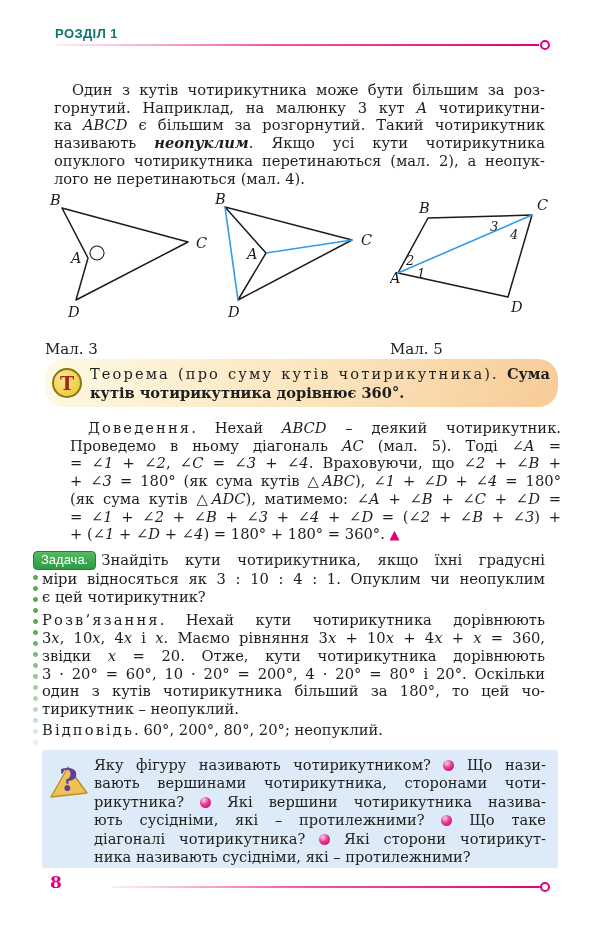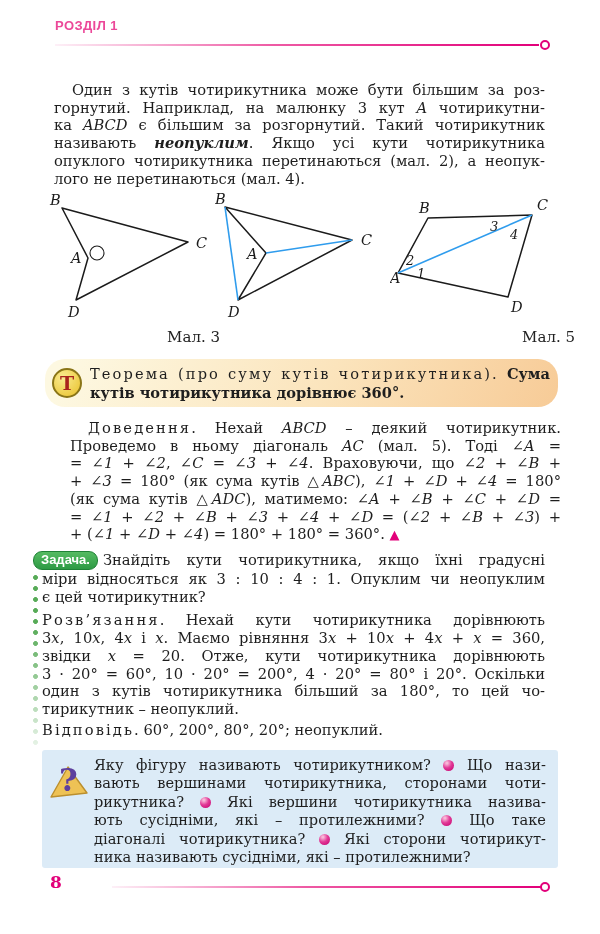--- a/index.html
+++ b/index.html
@@ -4,23 +4,23 @@
 <style>
   * { box-sizing: border-box; }
   html, body { margin: 0; padding: 0; background: #ffffff; }
   .page {
     position: relative; width: 600px; height: 934px; background: #fff;
     font-family: "DejaVu Serif", "Liberation Serif", serif;
     color: #1e1e1e; overflow: hidden;
   }
   
   .chapter-title {
-    position: absolute; left: 55px; top: 18px;
+    position: absolute; left: 55px; top: 26px;
     font-family: "Liberation Sans", sans-serif; font-weight: bold;
-    font-size: 13px; letter-spacing: .4px; color: #ec4899;
+    font-size: 13px; letter-spacing: .4px; color: #0f766e;
   }
   .header-rule {
     position: absolute; left: 55px; top: 44px; width: 484px; height: 2px;
     background: linear-gradient(90deg, rgba(226,0,122,.06), #ee5aa4 45%, #e2007a 100%);
   }
   .rule-dot {
     position: absolute; width: 10px; height: 10px; border-radius: 50%;
     border: 2px solid #e2007a; background: #fff;
   }
   .rule-dot.top { left: 540px; top: 40px; }
@@ -32,40 +32,40 @@
   }
   .tline.last { text-align-last: left; }
   .tline.ind { text-indent: 18px; }
   .seg-i  { font-style: italic; }
   .seg-b  { font-weight: bold; }
   .seg-bi { font-weight: bold; font-style: italic; }
   .seg-sp { letter-spacing: 2.1px; }
   .seg-tri { color: #e2007a; font-size: 13px; }
   .seg-badge {
     display: inline-block; margin-left: -9px; margin-right: 5px;
-    font-family: "Liberation Sans", sans-serif; font-weight: bold; font-size: 13px;
+    font-family: "Liberation Sans", sans-serif; font-weight: normal; font-size: 13px;
     color: #fff; background: linear-gradient(180deg, #55bb62, #2d9a44);
-    border: 1px solid #1f8236; border-radius: 9px; padding: 0 7px 2px; line-height: 15px;
+    border: 1px solid #1f8236; border-radius: 4px; padding: 0 7px 2px; line-height: 15px;
     vertical-align: 1px;
   }
   .seg-bullet {
     display: inline-block; width: 11px; height: 11px; border-radius: 50%;
     background: radial-gradient(circle at 35% 28%, #f8b6d7 8%, #e23a97 45%, #c60270 95%);
     vertical-align: -1px;
   }
   .intro { position: absolute; left: 54px; top: 61px; width: 491px; margin-top: 20px; }
   .proof { position: absolute; left: 70px; top: 419px; width: 491px; }
   
   .figures { position: absolute; left: 0; top: 193px; width: 600px; height: 160px; }
   .fig { position: absolute; top: 0; }
   .fig3 { left: 45px;  width: 175px; }
   .fig4 { left: 215px; width: 175px; }
   .fig5 { left: 390px; width: 185px; }
   .fig svg { display: block; }
-  .fig .caption { text-align: right; font-size: 15px; margin-top: 3px; color: #222; }
+  .fig .caption { text-align: left; font-size: 15px; margin-top: 15px; color: #222; }
   .fig text { font-family: "DejaVu Serif", serif; font-style: italic; font-size: 14.5px; fill: #1b1b1b; }
   .fig text.small { font-size: 13px; }
   
   .theorem-box {
     position: absolute; left: 45px; top: 359px; width: 513px; height: 48px;
     border-radius: 20px; background: linear-gradient(115deg, #fdf8e1 5%, #fbe4bc 55%, #f7cb97 100%);
     display: flex; align-items: center; padding: 3px 8px 3px 7px;
   }
   .theorem-icon {
     flex: 0 0 30px; width: 30px; height: 30px; border-radius: 50%;

